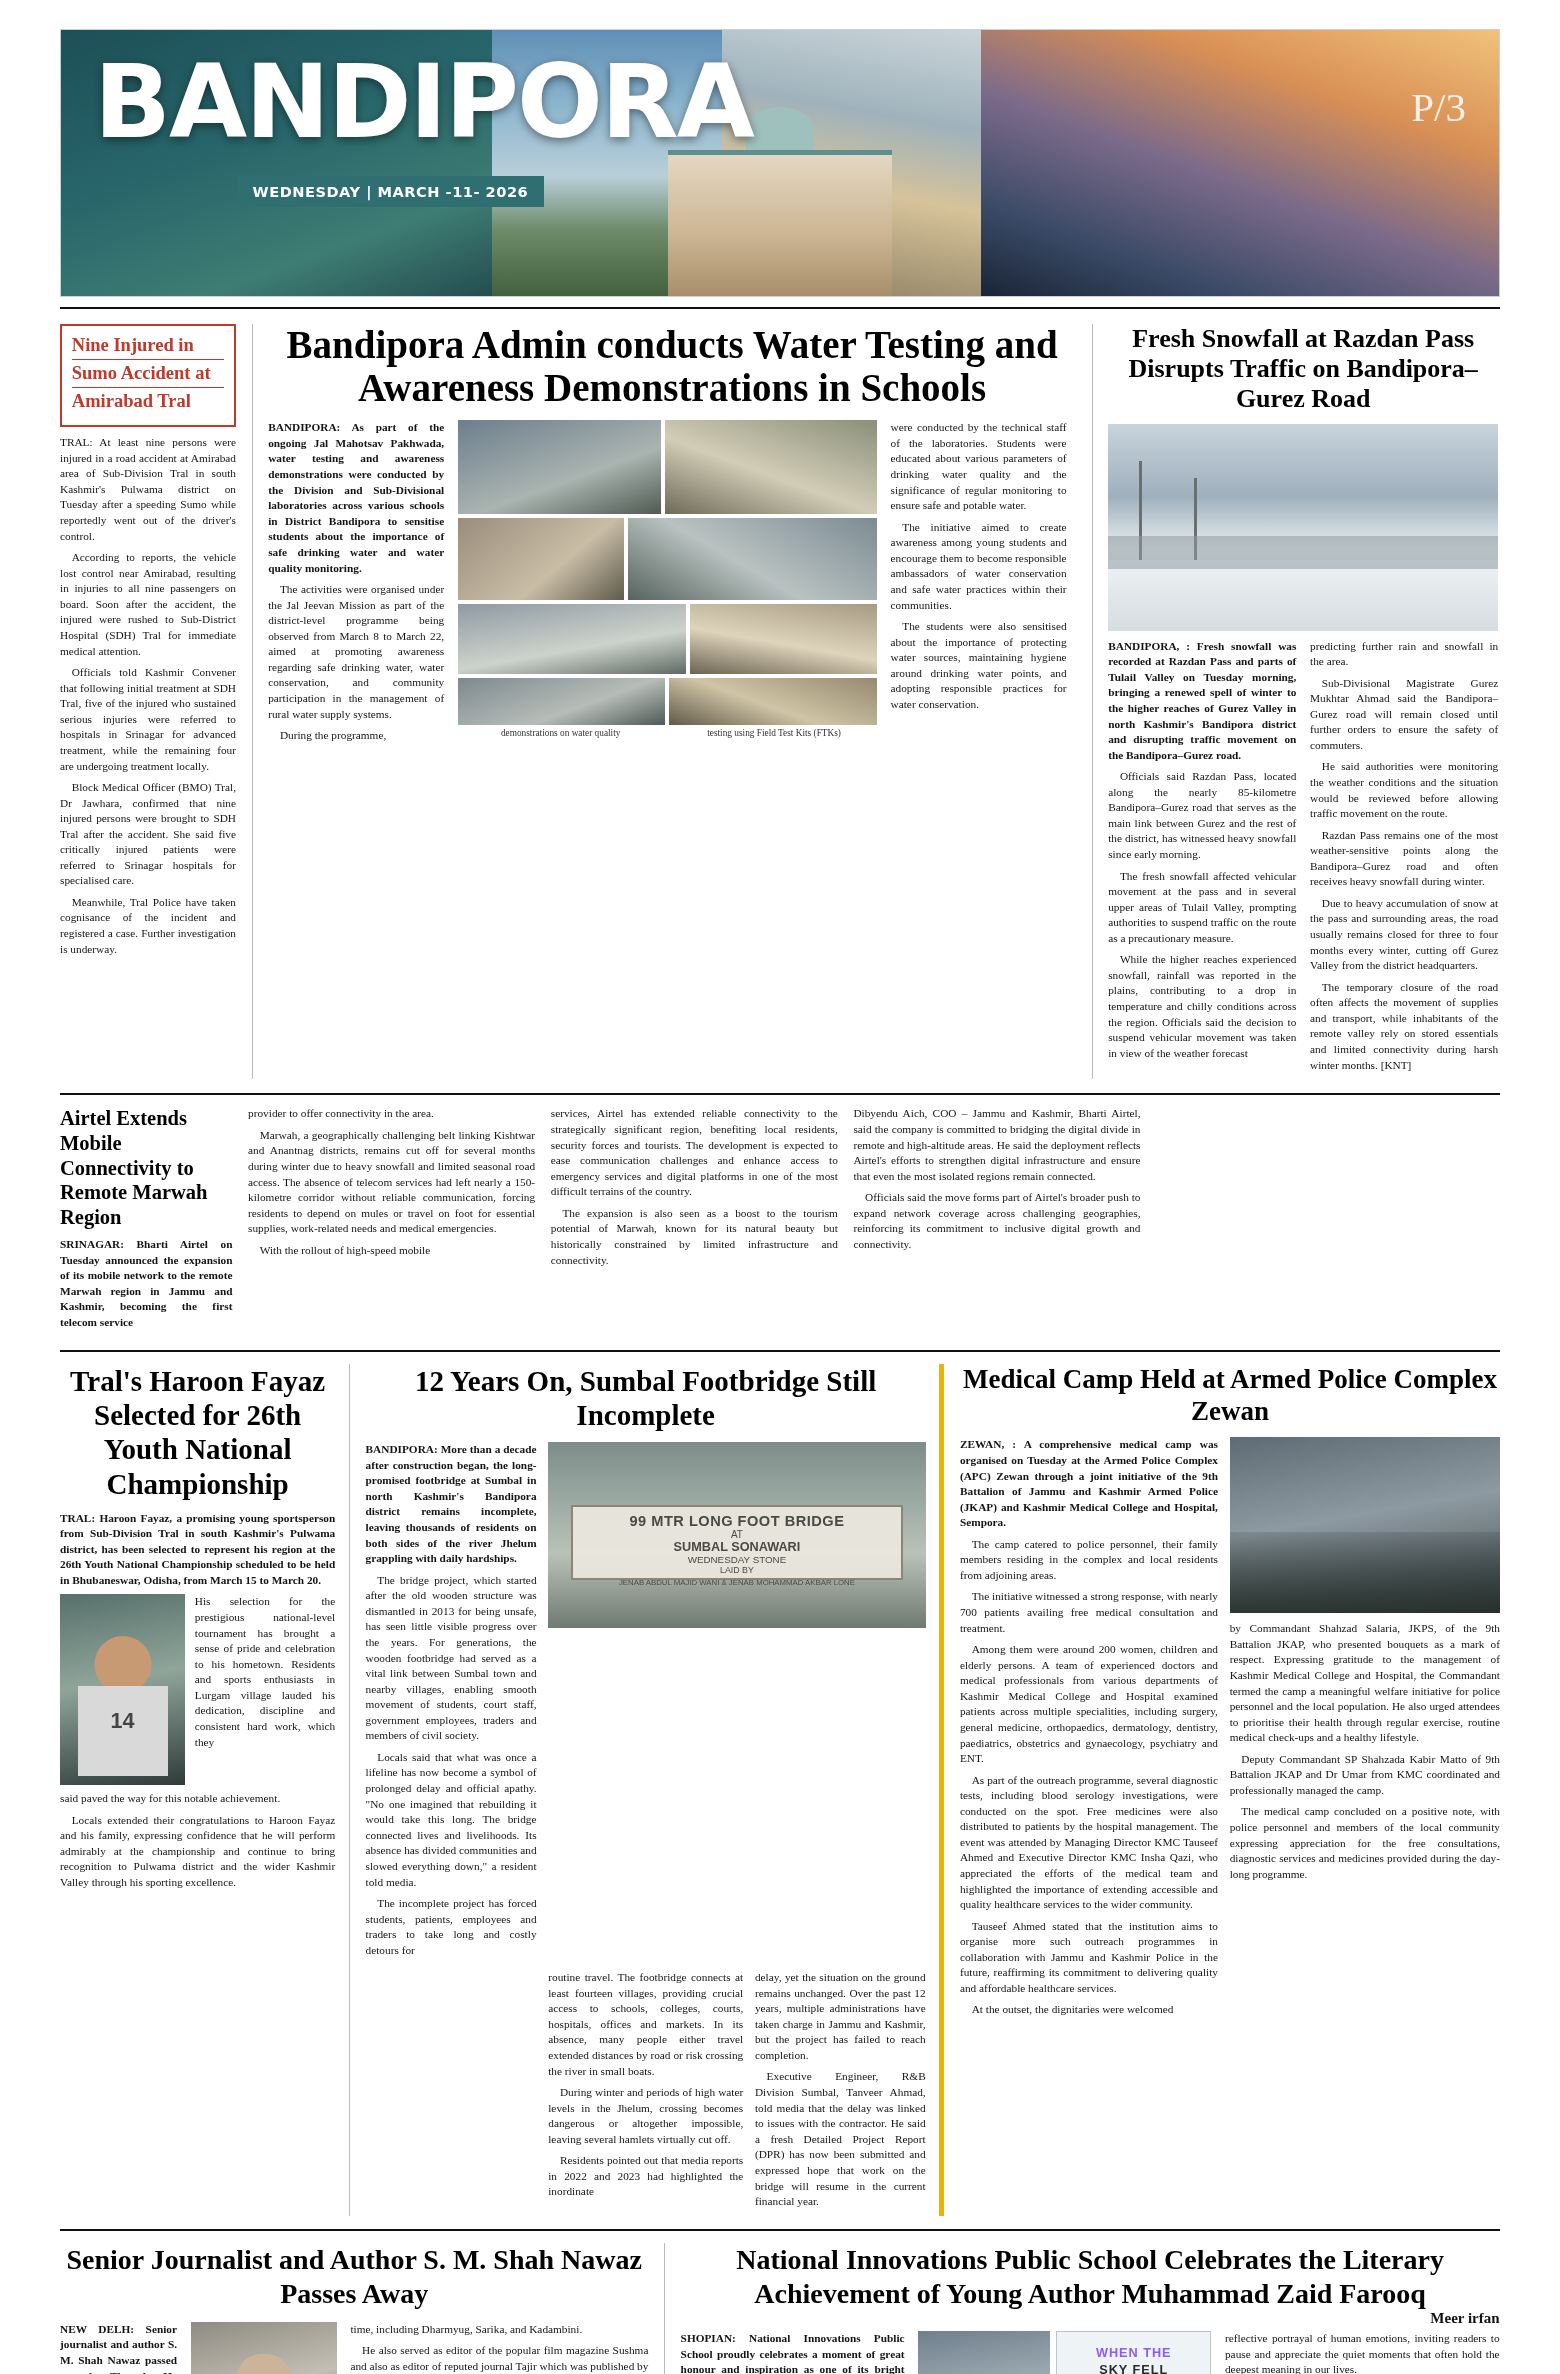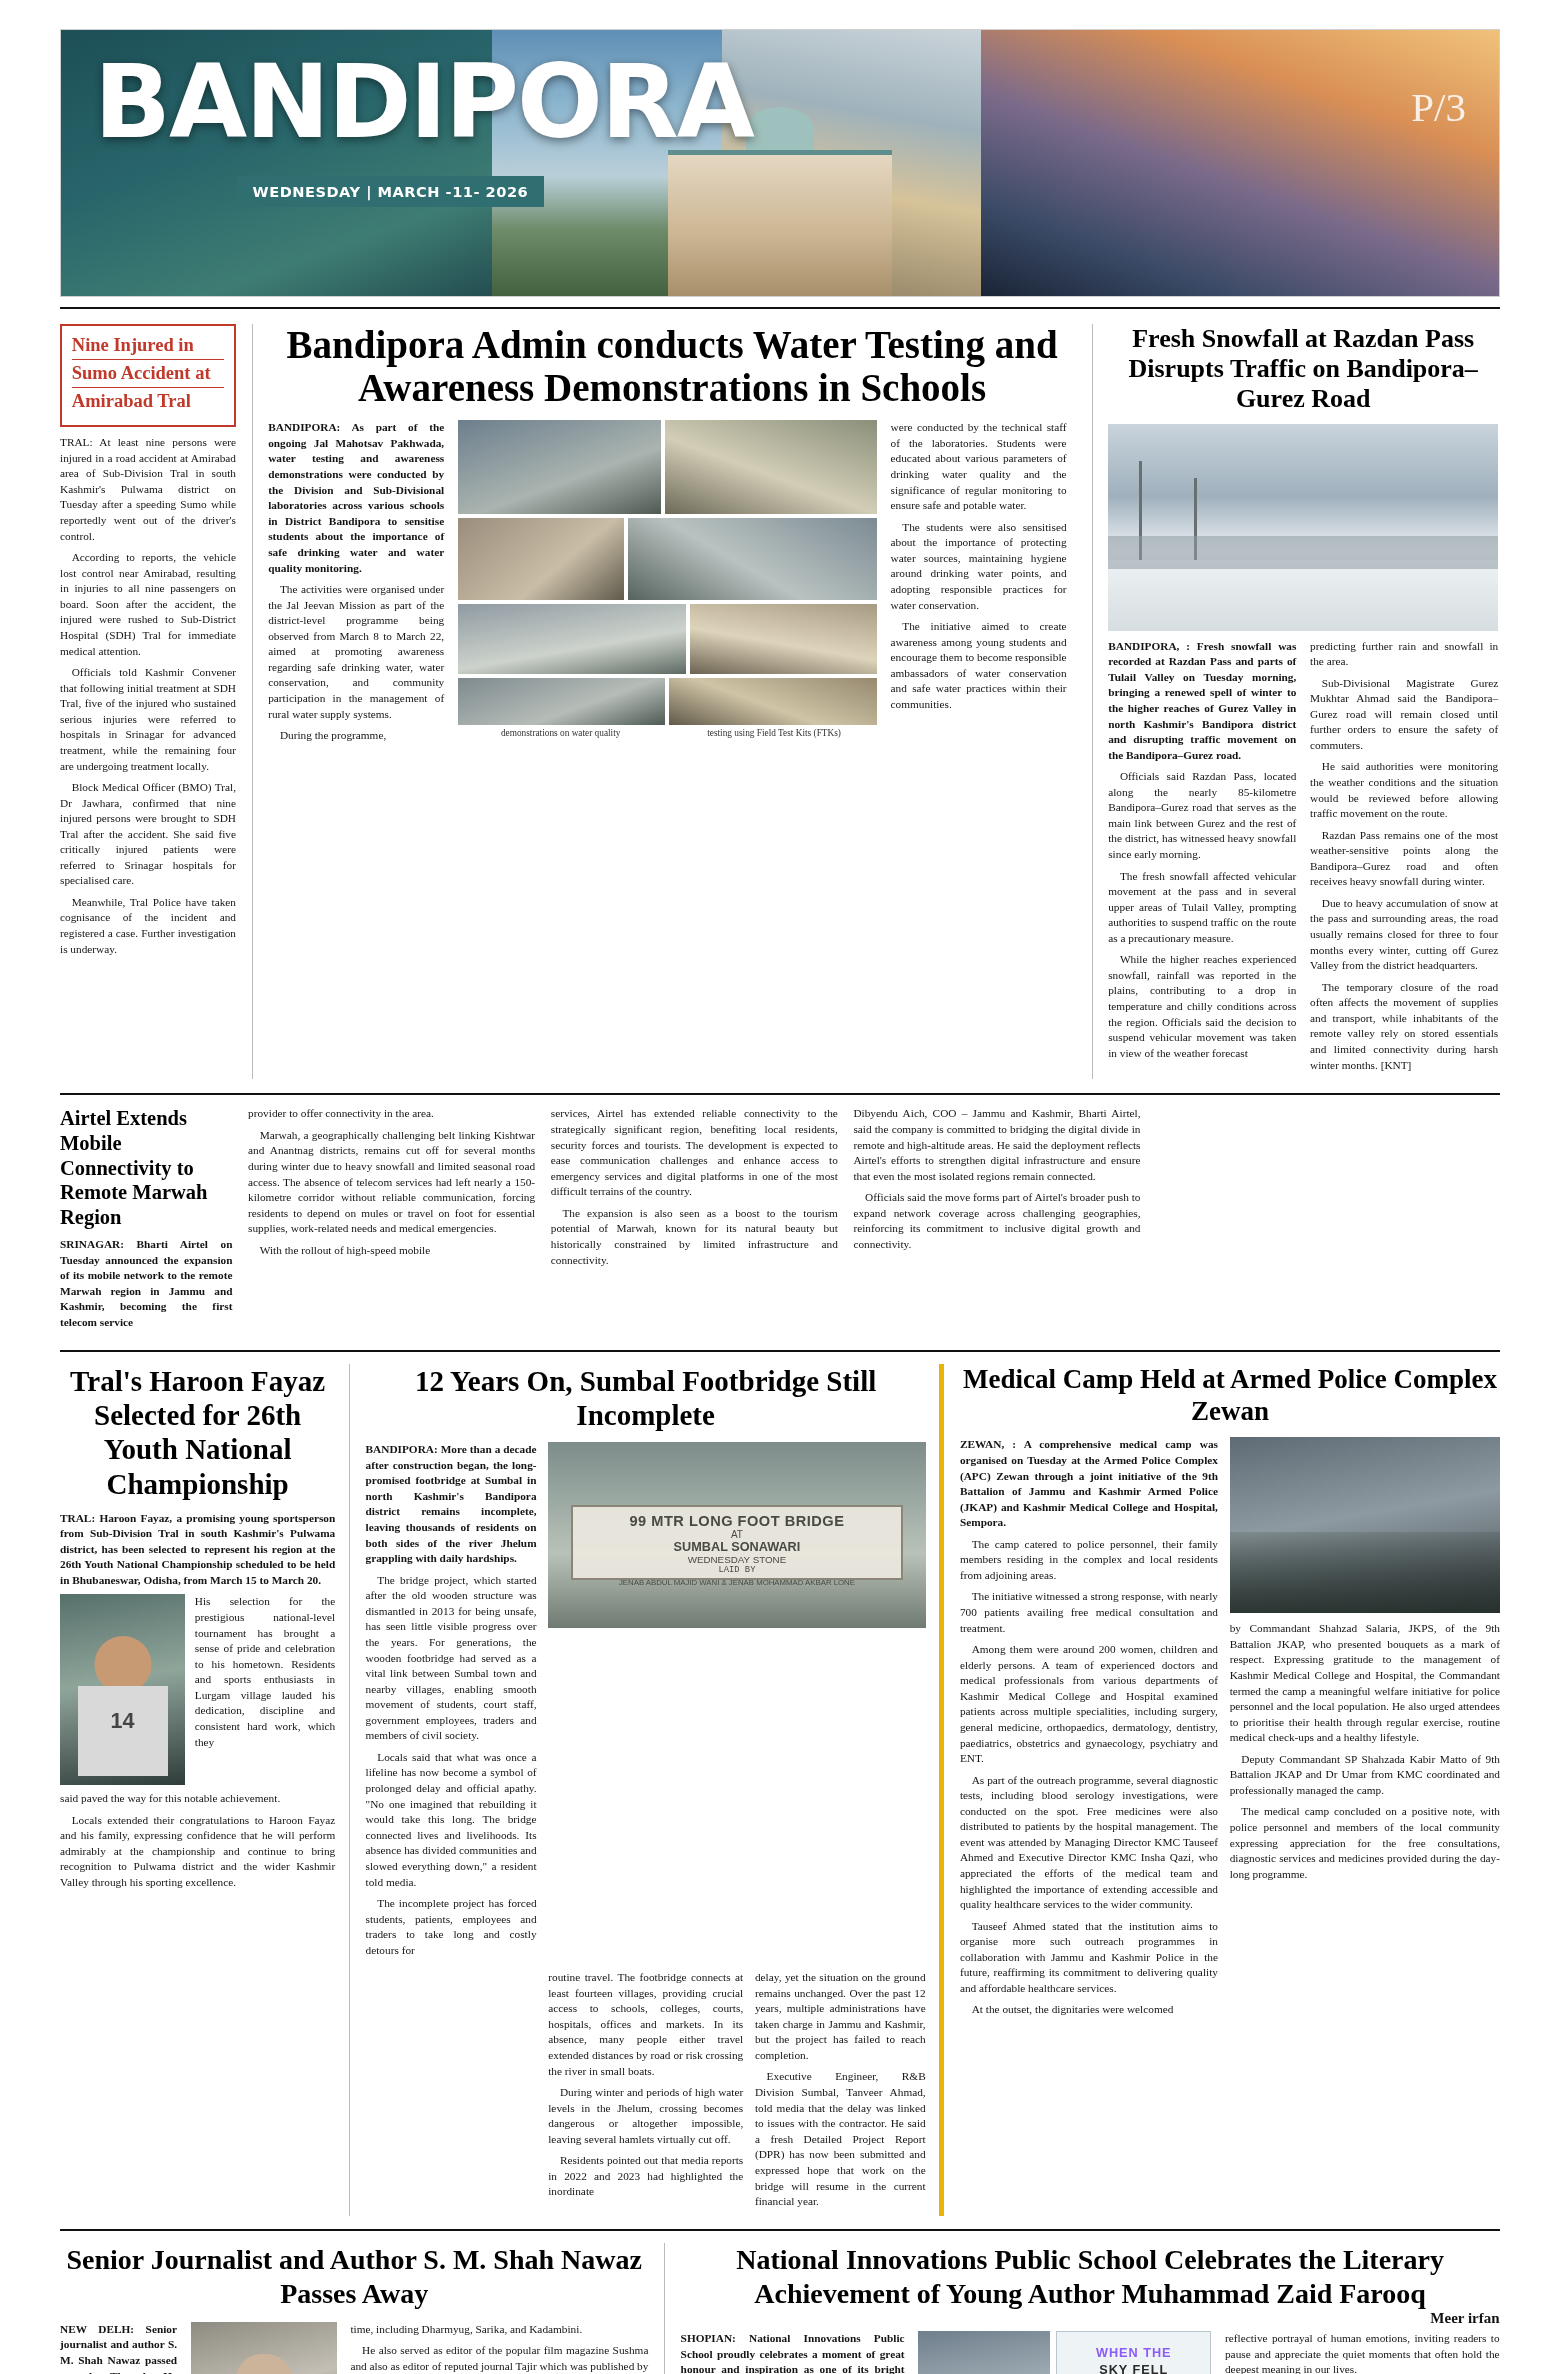--- a/index.html
+++ b/index.html
@@ -181,22 +181,22 @@
             <div class="photo" style="width:50%;height:47px;background:linear-gradient(160deg,#7e8a8f,#b6bdb8 60%,#4f5a55);"></div>
             <div class="photo" style="width:50%;height:47px;background:linear-gradient(200deg,#96896f,#cfc4a6 55%,#625a49);"></div>
           </div>
           <div style="display:flex; gap:7.8px;">
             <div class="cap" style="width:50%;">demonstrations on water quality</div>
             <div class="cap" style="width:50%;">testing using Field Test Kits (FTKs)</div>
           </div>
         </div>
         <div style="width:176px;" class="body-text">
           <p class="first">were conducted by the technical staff of the laboratories. Students were educated about various parameters of drinking water quality and the significance of regular monitoring to ensure safe and potable water.</p>
+          <p>The initiative aimed to create awareness among young students and encourage them to become responsible ambassadors of water conservation and safe water practices within their communities.</p>
           <p>The students were also sensitised about the importance of protecting water sources, maintaining hygiene around drinking water points, and adopting responsible practices for water conservation.</p>
-          <p>The initiative aimed to create awareness among young students and encourage them to become responsible ambassadors of water conservation and safe water practices within their communities.</p>
         </div>
       </div>
     </div>
 
     <div class="col-c">
       <div class="hl snow-hl">Fresh Snowfall at Razdan Pass Disrupts Traffic on Bandipora–Gurez Road</div>
       <div class="photo" style="height:207px;margin-top:9.8px;background:linear-gradient(180deg,#c9d4dc 0%,#9fb0bd 35%,#e8edf0 60%,#cdd6da 100%);">
         <div style="position:absolute;left:8%;top:18%;width:2.9px;height:52%;background:#6a6f72;"></div>
         <div style="position:absolute;left:22%;top:26%;width:2.9px;height:44%;background:#6a6f72;"></div>
         <div style="position:absolute;left:0;bottom:0;width:100%;height:34%;background:linear-gradient(180deg,#eef2f4,#d6dde0);"></div>
@@ -276,21 +276,21 @@
           <p>Locals said that what was once a lifeline has now become a symbol of prolonged delay and official apathy. "No one imagined that rebuilding it would take this long. The bridge connected lives and livelihoods. Its absence has divided communities and slowed everything down," a resident told media.</p>
           <p>The incomplete project has forced students, patients, employees and traders to take long and costly detours for</p>
         </div>
         <div style="flex:1;">
           <div class="photo" style="height:186px;background:linear-gradient(180deg,#7e8c8a 0%,#9aa8a2 30%,#b9c2b8 60%,#6f7a72 100%);position:relative;">
             <div style="position:absolute;left:6%;top:34%;width:88%;height:40%;background:rgba(235,232,222,.92);border:2px solid #8a8577;padding:5.9px 7.8px;font-family:'Liberation Sans',sans-serif;text-align:center;color:#4a4a45;">
               <div style="font-size:14.6px;font-weight:bold;letter-spacing:0.5px;">99 MTR LONG FOOT BRIDGE</div>
               <div style="font-size:10px;">AT</div>
               <div style="font-size:12.7px;font-weight:bold;">SUMBAL SONAWARI</div>
               <div style="font-size:9.8px;">WEDNESDAY STONE</div>
-              <div style="font-size:8.8px;font-family:Liberation Mono, monospace;">LAID BY</div>
+              <div style="font-size:8.8px;">LAID BY</div>
               <div style="font-size:7.8px;margin-top:2.9px;">JENAB ABDUL MAJID WANI   &amp;   JENAB MOHAMMAD AKBAR LONE</div>
             </div>
           </div>
         </div>
       </div>
       <div style="display:flex;gap:11.7px;margin-top:5.9px;">
         <div style="width:171px;" class="body-text"></div>
         <div style="width:195px;" class="body-text">
           <p class="first">routine travel. The footbridge connects at least fourteen villages, providing crucial access to schools, colleges, courts, hospitals, offices and markets. In its absence, many people either travel extended distances by road or risk crossing the river in small boats.</p>
           <p>During winter and periods of high water levels in the Jhelum, crossing becomes dangerous or altogether impossible, leaving several hamlets virtually cut off.</p>

